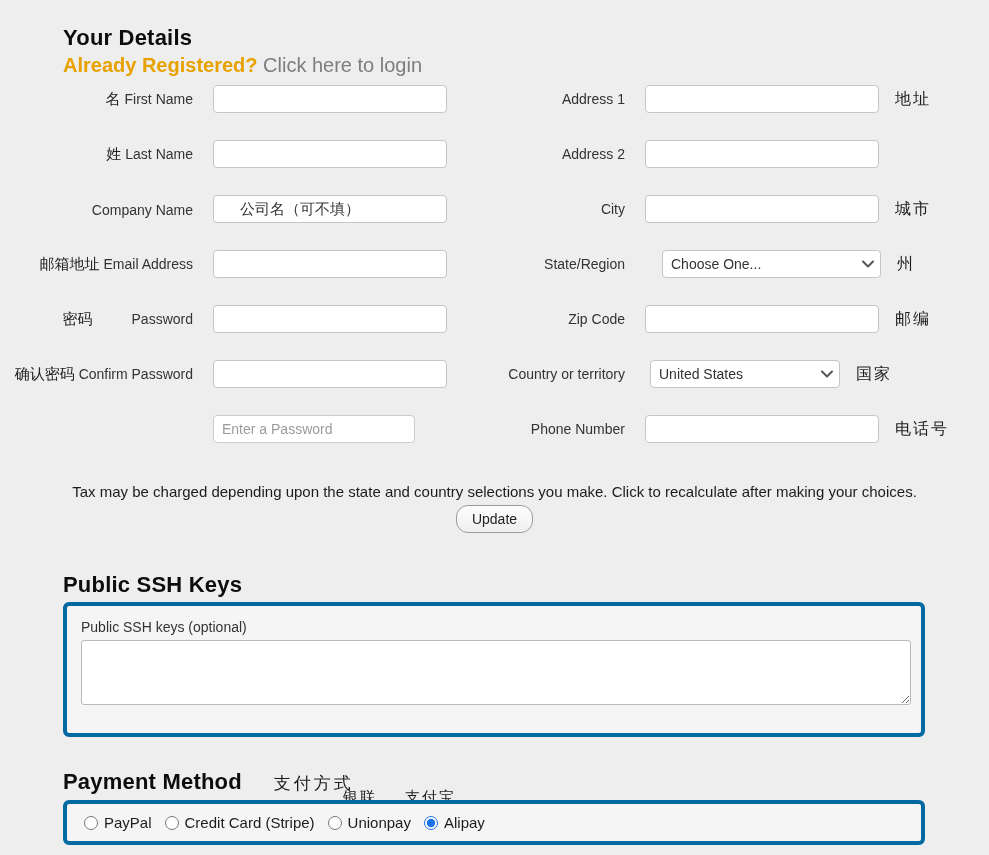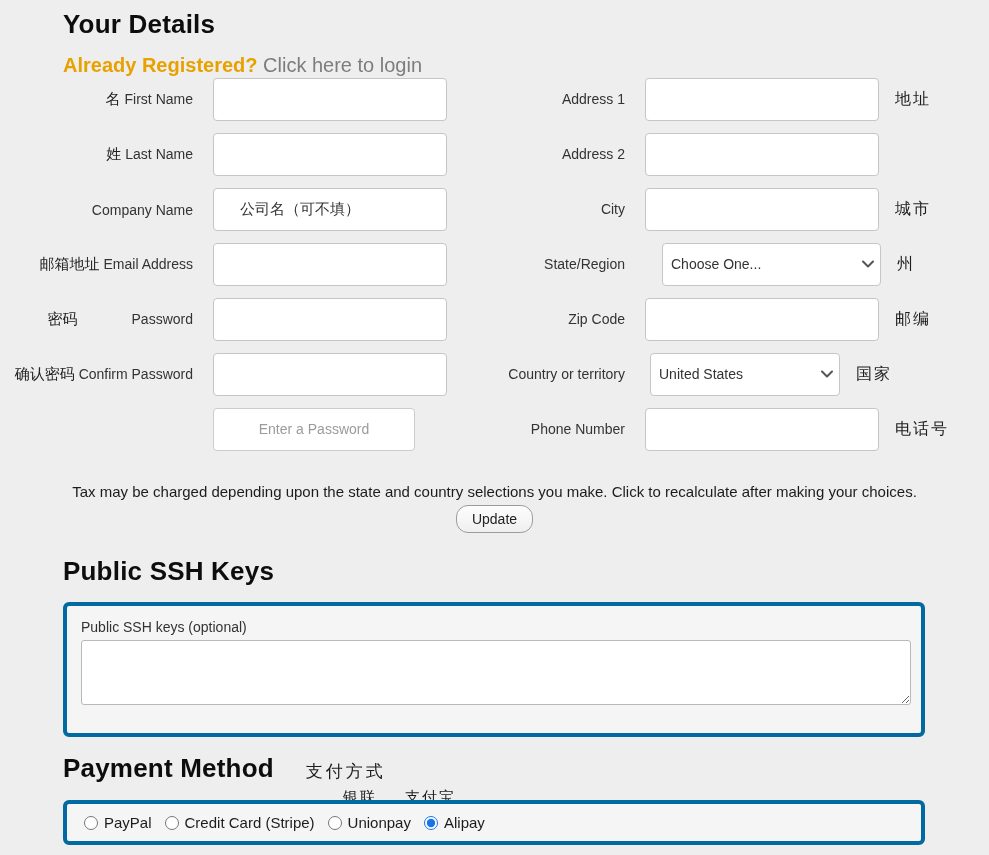--- a/index.html
+++ b/index.html
@@ -7,48 +7,48 @@
   body {
     position: relative;
     background: #eeeeee;
     font-family: "Liberation Sans", sans-serif;
     color: #333;
     overflow: hidden;
   }
   .abs { position: absolute; }
 
   
-  .h1 { font-size: 26px; font-weight: 700; color: #0d0d0d; letter-spacing: 0.2px; }
+  .h1 { font-size: 22px; font-weight: 700; color: #0d0d0d; letter-spacing: 0.2px; margin-top: 16px; }
   #your-details-title { left: 63px; top: 9px; }
 
   
   #already-line { left: 63px; top: 54px; font-size: 20px; }
   .orange-bold { color: #e8a200; font-weight: 700; }
   .login-link { color: #7d7d7d; cursor: pointer; }
 
   
   .form-col { position: absolute; top: 85px; }
   #form-left  { left: 0; }
   #form-right { left: 412px; }
   .row { display: flex; align-items: center; height: 28px; margin-bottom: 27px; white-space: nowrap; }
   .lbl { text-align: right; font-size: 14px; color: #333; flex: none; }
   #form-left  .lbl { width: 193px; }
   #form-right .lbl { width: 213px; }
   .cn { font-size: 15px; color: #222; }
   .cn:not(:empty) { margin-right: 4px; }
-  .cn.gap:not(:empty) { margin-right: 54px; }
+  .cn.gap:not(:empty) { margin-right: 39px; }
 
   input.txt, .sel {
-    height: 43px; width: 234px; margin-left: 20px; flex: none;
+    height: 28px; width: 234px; margin-left: 20px; flex: none;
     border: 1px solid #c6c6c6; border-radius: 4px; background: #fff;
     font-family: "Liberation Sans", sans-serif; font-size: 14px; color: #333;
     padding: 0 8px; outline: none;
   }
   input.company { padding-left: 26px; font-size: 15px; }
-  input.pw-helper { text-align: center; width: 202px; color: #9b9b9b; border-color: #cccccc; }
+  input.pw-helper { width: 202px; color: #9b9b9b; border-color: #cccccc; }
   input.pw-helper::placeholder { color: #9b9b9b; opacity: 1; }
 
   .sel-wrap { position: relative; flex: none; margin-left: 20px; }
   .sel-wrap .sel { margin-left: 0; width: 100%; appearance: none; -webkit-appearance: none; padding-right: 26px; }
   .sel-wrap.state   { width: 219px; margin-left: 37px; }
   .sel-wrap.country { width: 190px; margin-left: 25px; }
   .chev { position: absolute; right: 7px; top: 50%; transform: translateY(-50%); pointer-events: none; }
 
   .anno { margin-left: 16px; font-size: 16px; color: #1c1c1c; letter-spacing: 2px; }
 

